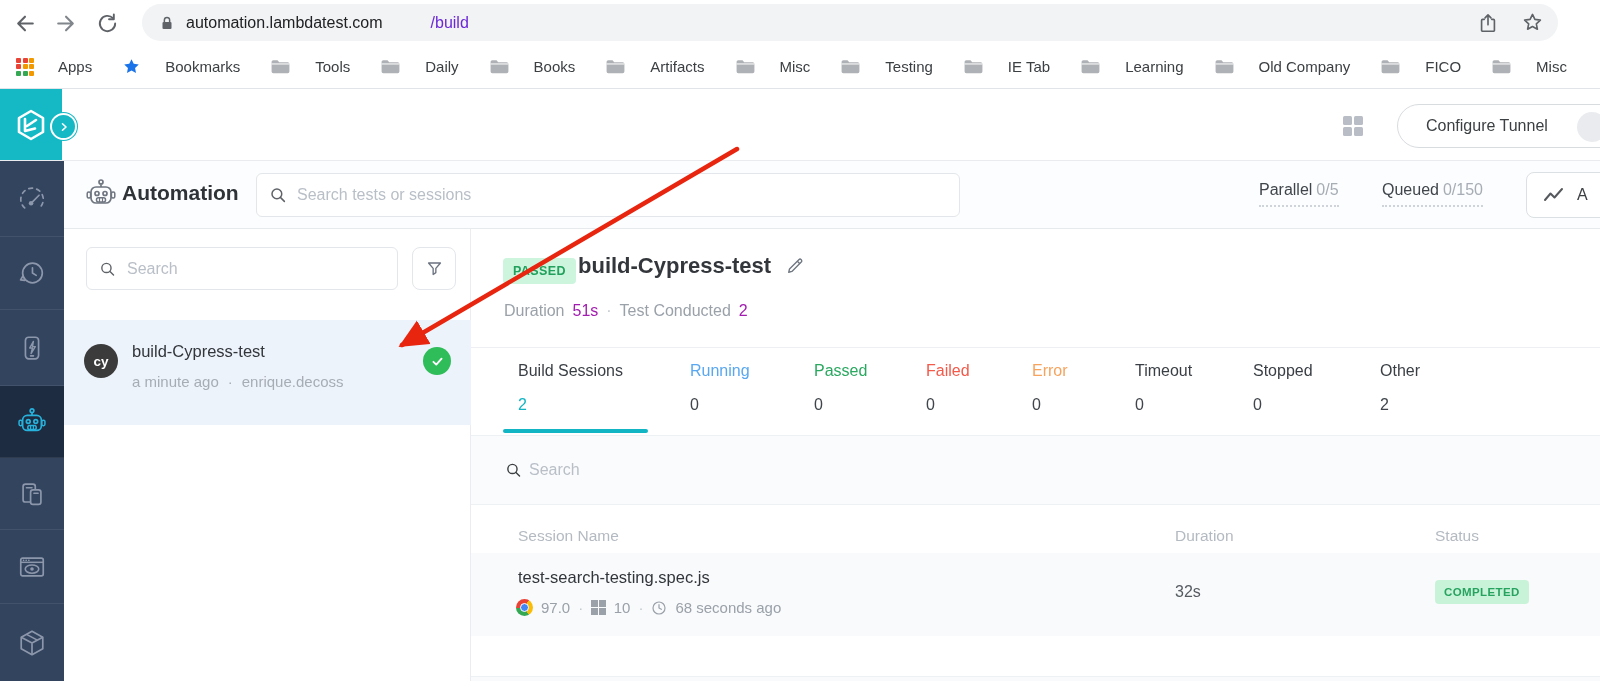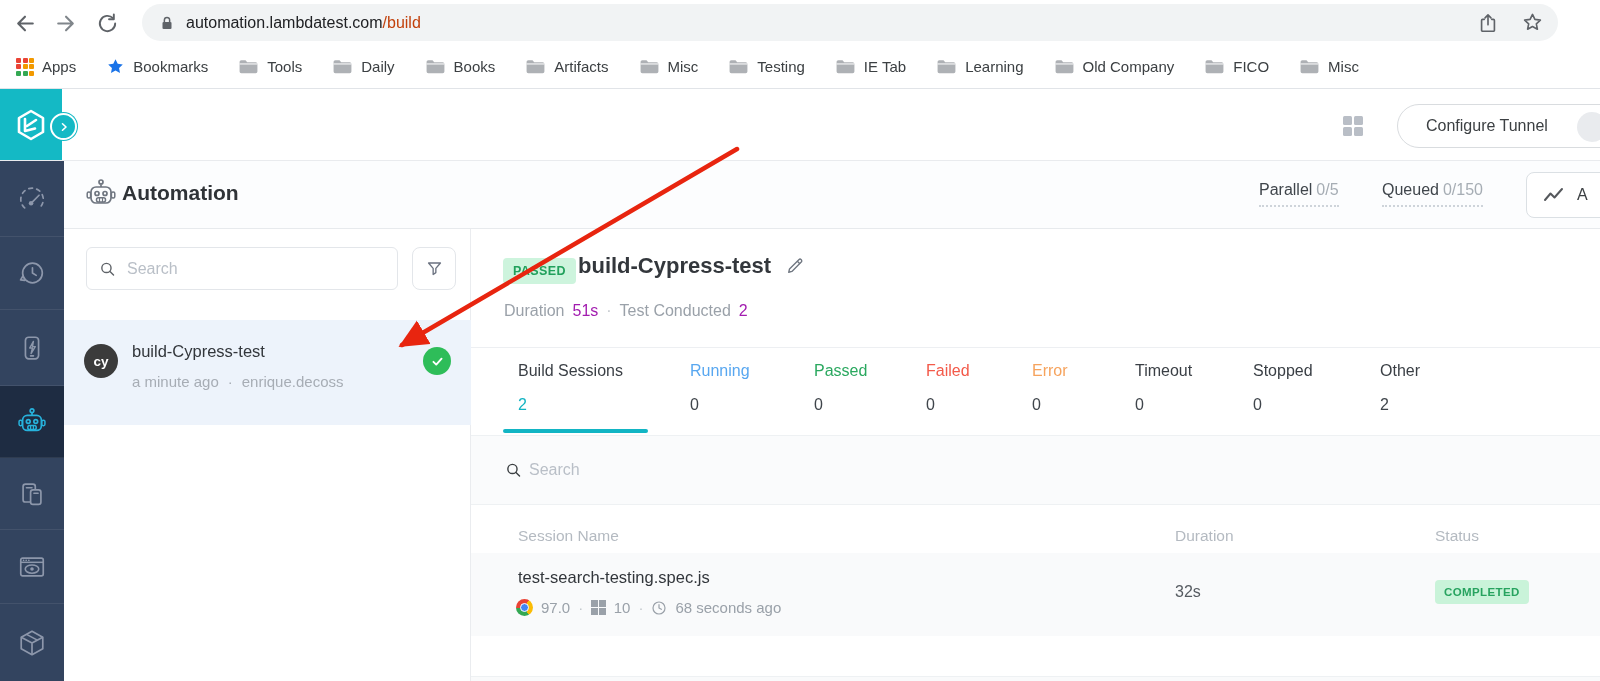--- a/index.html
+++ b/index.html
@@ -10,24 +10,24 @@
   }
   
   .nav-row { position:absolute; left:0; top:0; width:1600px; height:45px; background:#fff; }
   .nav-btn { position:absolute; top:8px; width:30px; height:30px; border:none; background:transparent; display:flex; align-items:center; justify-content:center; cursor:pointer; }
   .nav-back{ left:10px; } .nav-fwd{ left:50px; } .nav-reload{ left:92px; }
   .omnibox {
     position:absolute; left:142px; top:4px; width:1416px; height:37px;
     background:#f1f3f4; border-radius:19px; display:flex; align-items:center; padding:0 16px;
   }
   .omni-url { font-size:16px; margin-left:10px; color:#202124; white-space:nowrap; }
-  .omni-url .path { color:#c2410c; }
+  .omni-url .path { color:#6d28d9;margin-left:48px; }
   .omni-right { position:absolute; right:14px; top:0; height:37px; display:flex; align-items:center; gap:22px; }
   .bookmarks-row { position:absolute; left:0; top:45px; width:1600px; height:43px; background:#fff; display:flex; align-items:center; padding-left:16px; gap:30px; }
-  .bm-item { display:flex; align-items:center; gap:8px; font-size:15px; color:#3c4043; cursor:pointer; white-space:nowrap; }
+  .bm-item { display:flex; align-items:center; gap:24px; font-size:15px; color:#3c4043; cursor:pointer; white-space:nowrap; }
   .apps-grid { display:grid; grid-template-columns:repeat(3,5px); grid-template-rows:repeat(3,5px); gap:1.5px; }
   .apps-grid i { border-radius:1px; }
   .chrome-divider { position:absolute; left:0; top:88px; width:1600px; height:1px; background:#e1e4e8; }
 
   
   .lt-topbar { position:absolute; left:0; top:89px; width:1600px; height:72px; background:#fff; border-bottom:1px solid #e9ebee; }
   .logo-block { position:absolute; left:0; top:0; width:62px; height:71px; background:#14b9c5; display:flex; align-items:center; justify-content:center; }
   .collapse-btn { position:absolute; left:50px; top:24px; width:27px; height:27px; border-radius:50%; background:#14b9c5; border:2px solid #fff; box-shadow:0 0 0 1px #14b9c5; display:flex; align-items:center; justify-content:center; cursor:pointer; }
   .grid-icon { position:absolute; left:1343px; top:27px; display:grid; grid-template-columns:8.5px 8.5px; grid-template-rows:8.5px 8.5px; gap:2.5px; cursor:pointer; }
   .grid-icon i { background:#b9bec6; border-radius:1.5px; }
@@ -336,20 +336,27 @@
           <rect x="6" y="9" width="20" height="16" rx="5" fill="none" stroke="currentColor" stroke-width="1.7"></rect>
           <rect x="2.2" y="14" width="3.4" height="6" rx="1.5" fill="none" stroke="currentColor" stroke-width="1.5"></rect>
           <rect x="26.4" y="14" width="3.4" height="6" rx="1.5" fill="none" stroke="currentColor" stroke-width="1.5"></rect>
           <circle cx="12" cy="15.5" r="2" fill="none" stroke="currentColor" stroke-width="1.7"></circle>
           <circle cx="20" cy="15.5" r="2" fill="none" stroke="currentColor" stroke-width="1.7"></circle>
           <rect x="11.5" y="19.8" width="9" height="4.2" rx="2" fill="none" stroke="currentColor" stroke-width="1.5"></rect>
           <path d="M14.5 19.8v4.2M17.5 19.8v4.2" stroke="currentColor" stroke-width="1.2"></path>
         </svg>
     </span>
     <h1 class="sh-title">Automation</h1>
+    <div class="sh-search">
+      <svg width="18" height="18" viewBox="0 0 24 24">
+          <circle cx="10.5" cy="10.5" r="6.5" fill="none" stroke="#5f6368" stroke-width="2"></circle>
+          <path d="M15.5 15.5 20.5 20.5" stroke="#5f6368" stroke-width="2" stroke-linecap="round"></path>
+        </svg>
+      <input type="text" placeholder="Search tests or sessions" style="">
+    </div>
     <div class="stat-group pg">
       <span class="stat-label">Parallel</span>
       <span class="stat-value">0/5</span>
     </div>
     <div class="stat-group qg">
       <span class="stat-label">Queued</span>
       <span class="stat-value">0/150</span>
     </div>
     <button class="analytics-btn">
       <svg width="22" height="18" viewBox="0 0 22 18">

